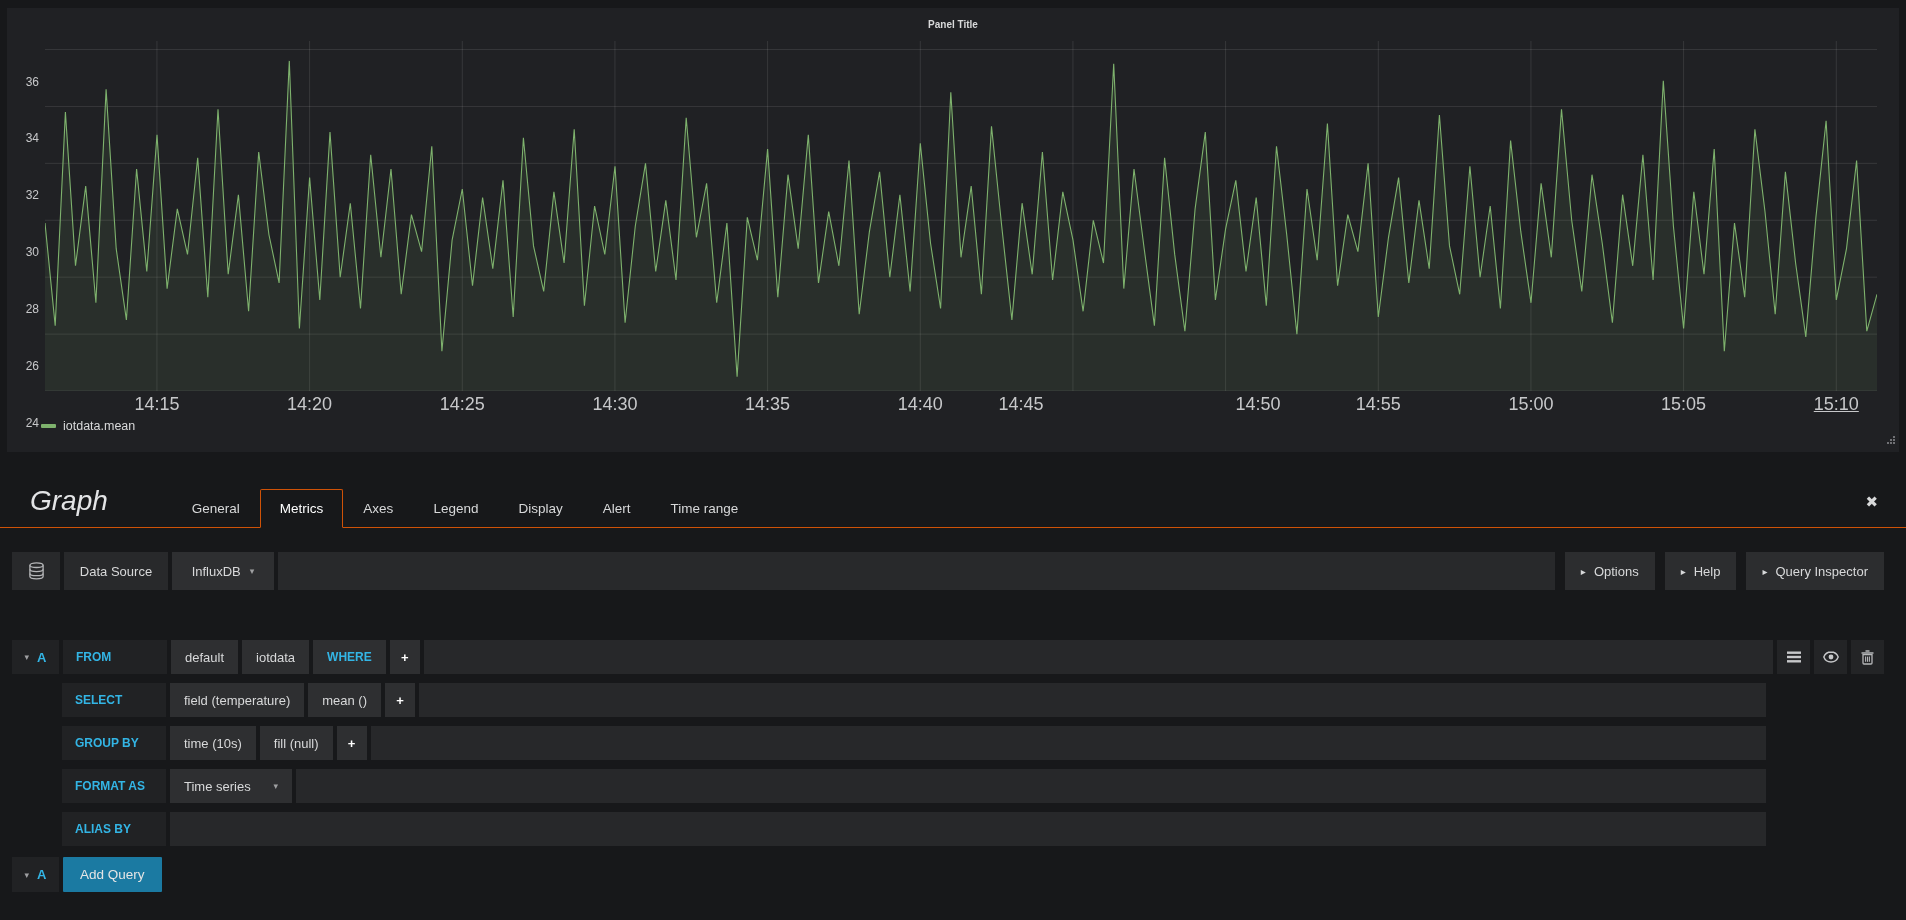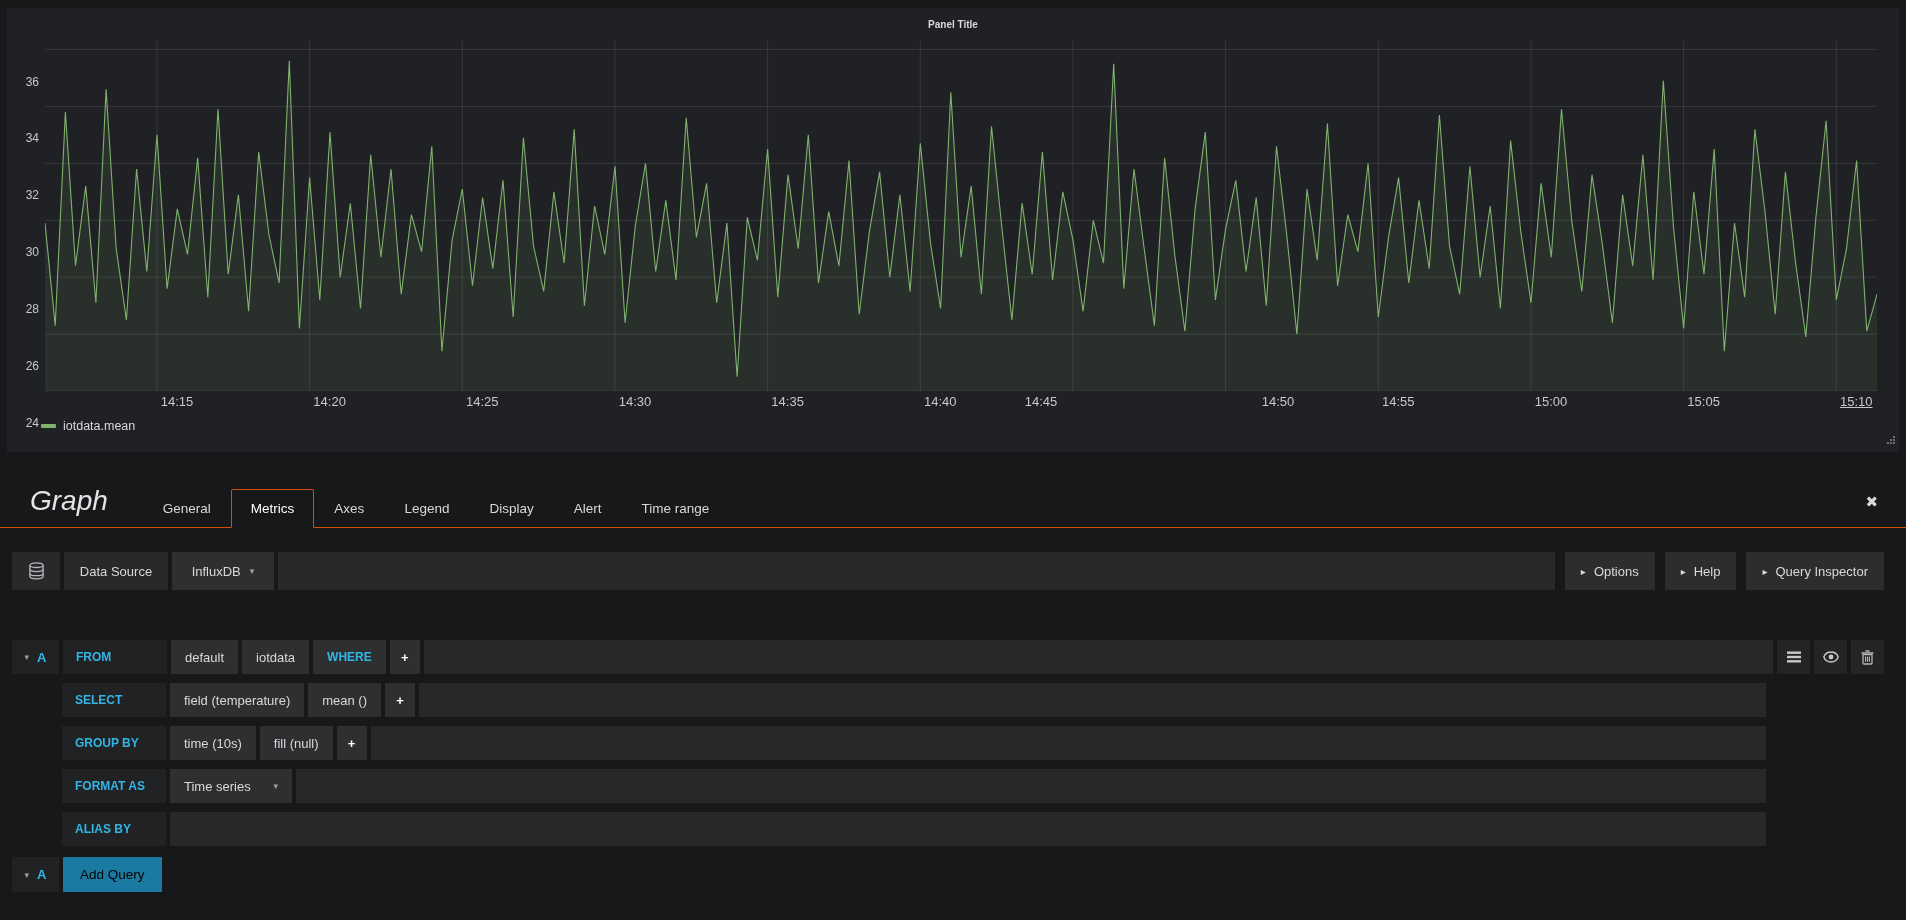--- a/index.html
+++ b/index.html
@@ -23,37 +23,37 @@
   }
   .plot-area { position: relative; margin-left: 38px; width: 1832px; }
   .plot-area svg { display: block; }
   .y-labels span {
     position: absolute; left: -38px; width: 32px; text-align: right;
     font-size: 12px; color: #c7c8ca;
   }
   .x-labels { position: relative; height: 20px; margin-top: 3px; }
   .x-labels span {
     position: absolute; transform: translateX(-50%);
-    font-size: 13px; color: #c7c8ca; white-space: nowrap; margin-left: 20px;
+    font-size: 18px; color: #c7c8ca; white-space: nowrap;
   }
   .legend-row { margin: 5px 0 0 34px; display: flex; align-items: center; }
   .legend-swatch { display: inline-block; width: 15px; height: 4px; border-radius: 1px; background: #7eb26d; margin-right: 7px; }
   .legend-label { font-size: 12.5px; color: #d8d9da; cursor: pointer; }
   .resize-handle { position: absolute; right: 3px; bottom: 3px; cursor: nwse-resize; }
 
   
   .editor { margin-top: 16px; }
   .editor-header {
     display: flex; align-items: flex-end;
     padding: 0 28px 0 30px; height: 60px;
     border-bottom: 1px solid #cf5207;
   }
   .editor-title {
     font-size: 28px; font-style: italic; color: #e3e4e6;
-    padding-bottom: 10px; margin-right: 35px;
+    padding-bottom: 10px; margin-right: 64px;
   }
   .tabs { display: flex; align-items: flex-end; }
   .tab {
     padding: 11px 19px; font-size: 13.5px; color: #d8d9da; cursor: pointer;
     border: 1px solid transparent; border-bottom: none;
   }
   .tab.active {
     background: #17181a; color: #fff;
     border: 1px solid #cf5207; border-bottom: 1px solid #17181a;
     margin-bottom: -1px; border-radius: 2px 2px 0 0;
@@ -98,21 +98,21 @@
   .icon-cell:first-of-type { margin-left: 3px; }
   .kw-blue { color: #33b5e5; font-weight: bold; font-size: 12px; }
   .alias-input {
     width: 352px; background: #38393b; border: none; outline: none;
     height: 34px; padding: 0 14px; font-size: 13px; color: #d8d9da;
     font-family: "Liberation Sans", "DejaVu Sans", sans-serif;
   }
   .alias-input::placeholder { color: #76777b; }
   .add-row { display: flex; gap: 4px; margin-top: 11px; align-items: stretch; height: 35px; }
   .add-query-btn {
-    background: #1b7aa2; color: #000000; border: none; font-size: 13.5px;
+    background: #1b7aa2; color: #e5e5e5; border: none; font-size: 13.5px;
     padding: 0 17px; cursor: pointer; border-radius: 1px;
     font-family: "Liberation Sans", "DejaVu Sans", sans-serif;
   }
 </style>
 </head>
 <body>
 
 <div class="panel">
   <div class="panel-title">Panel Title</div>
   <div class="plot-area">

